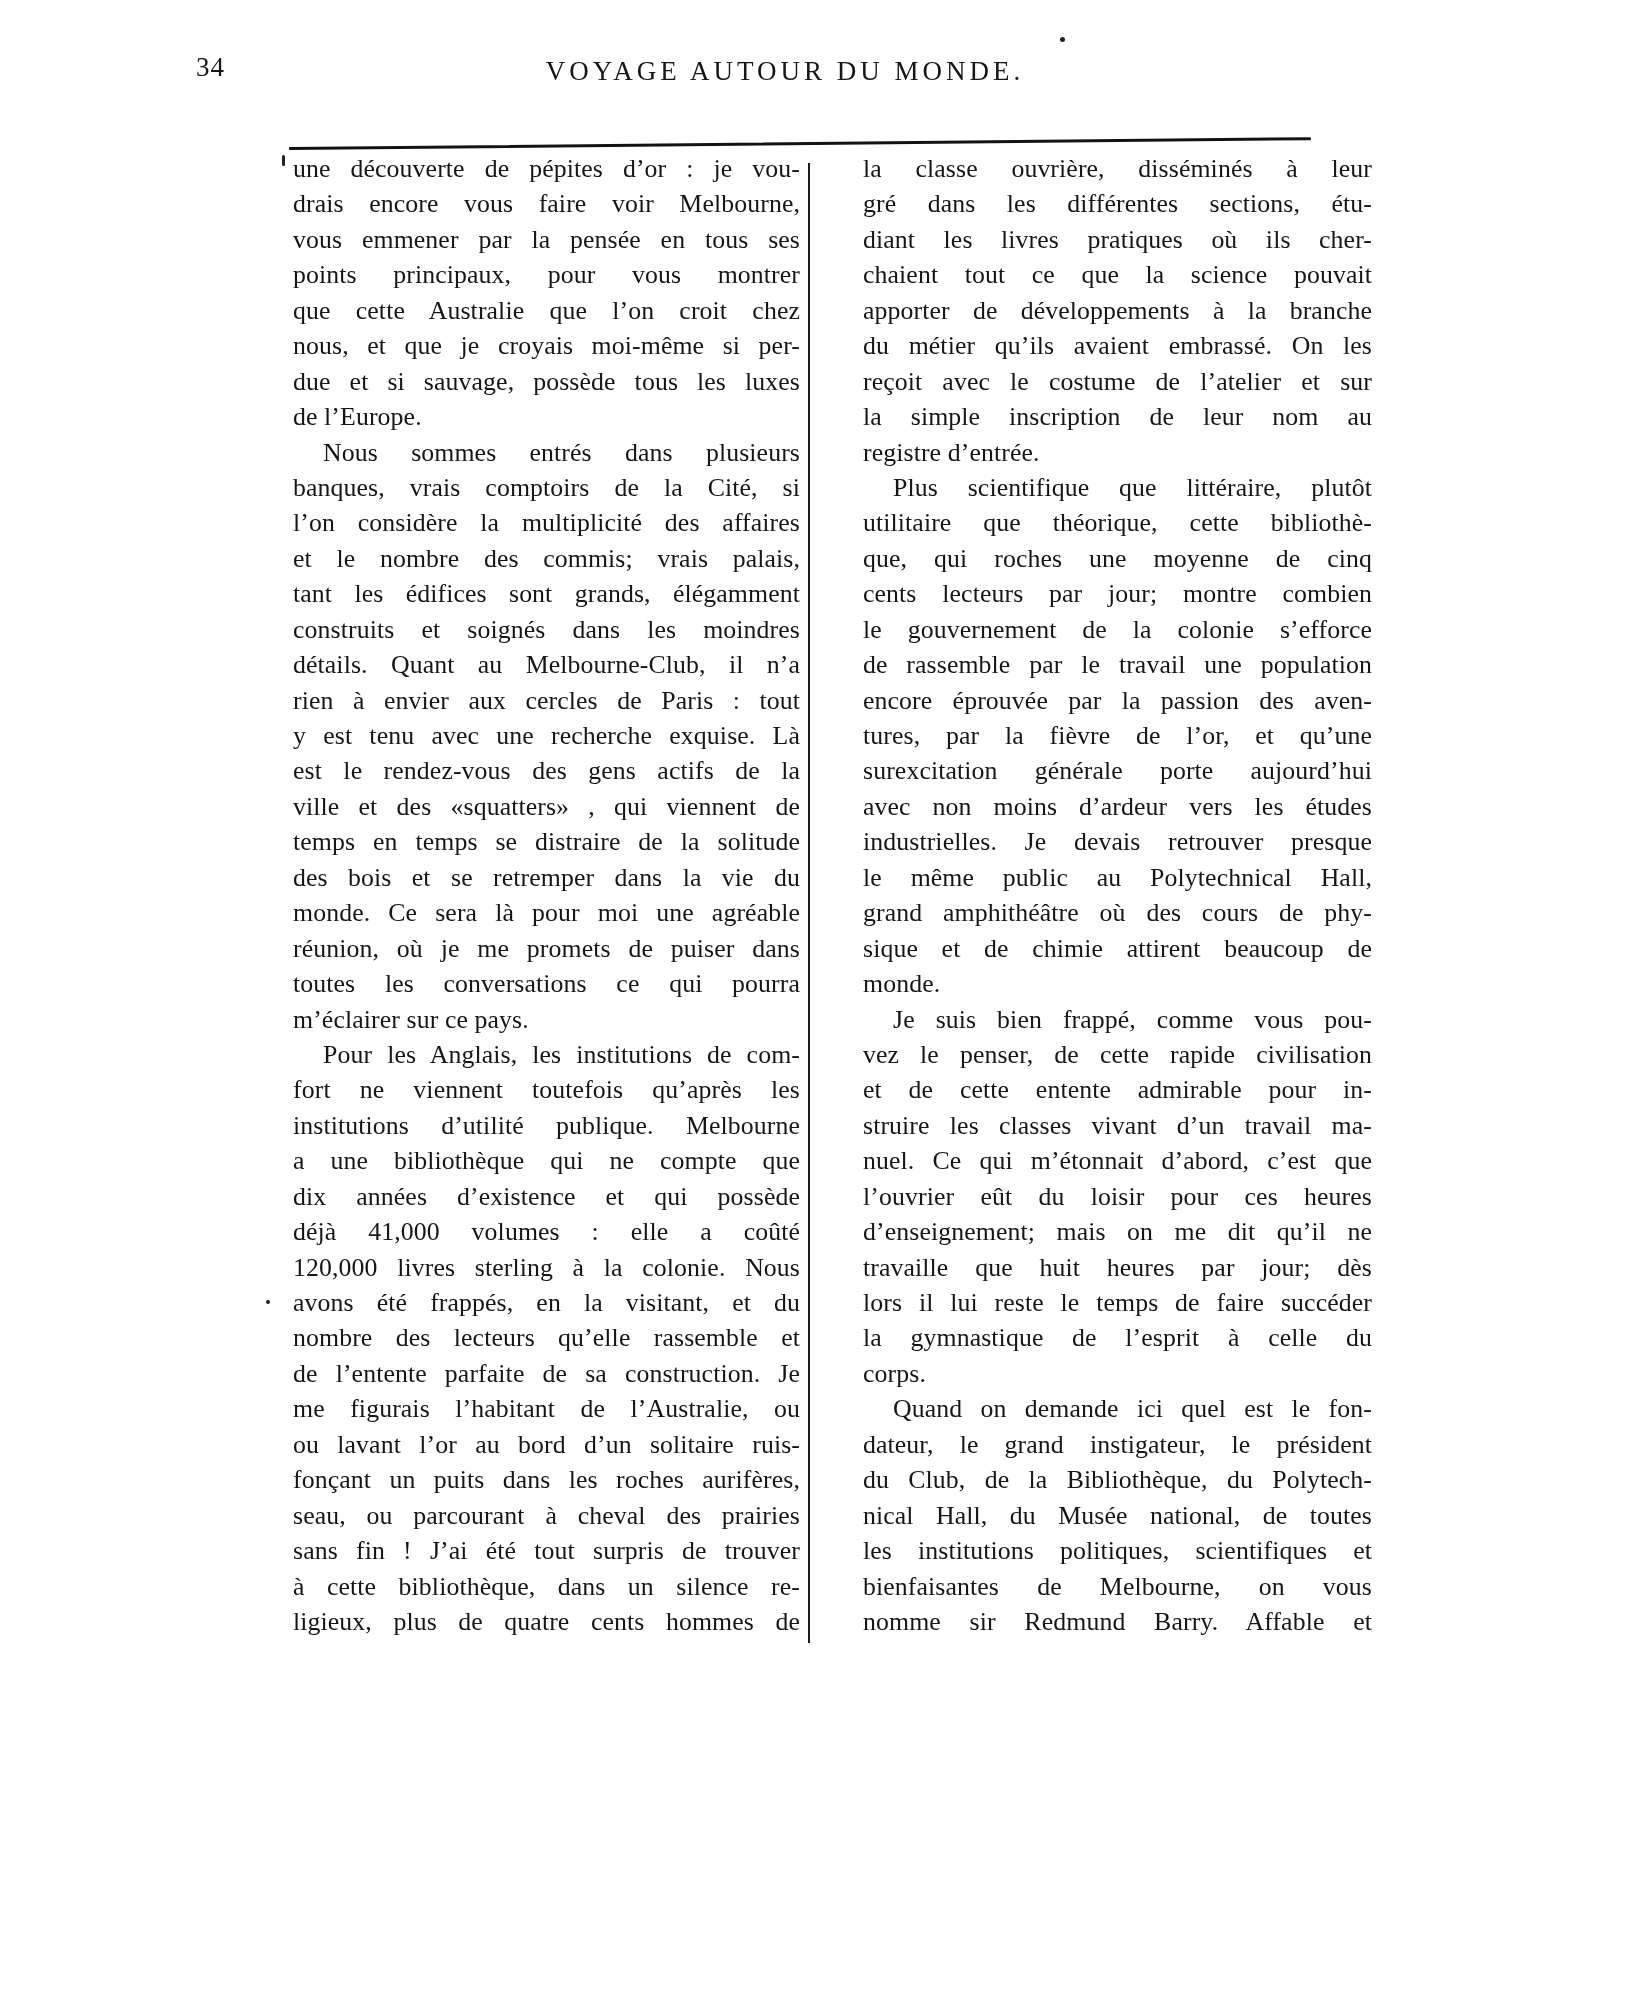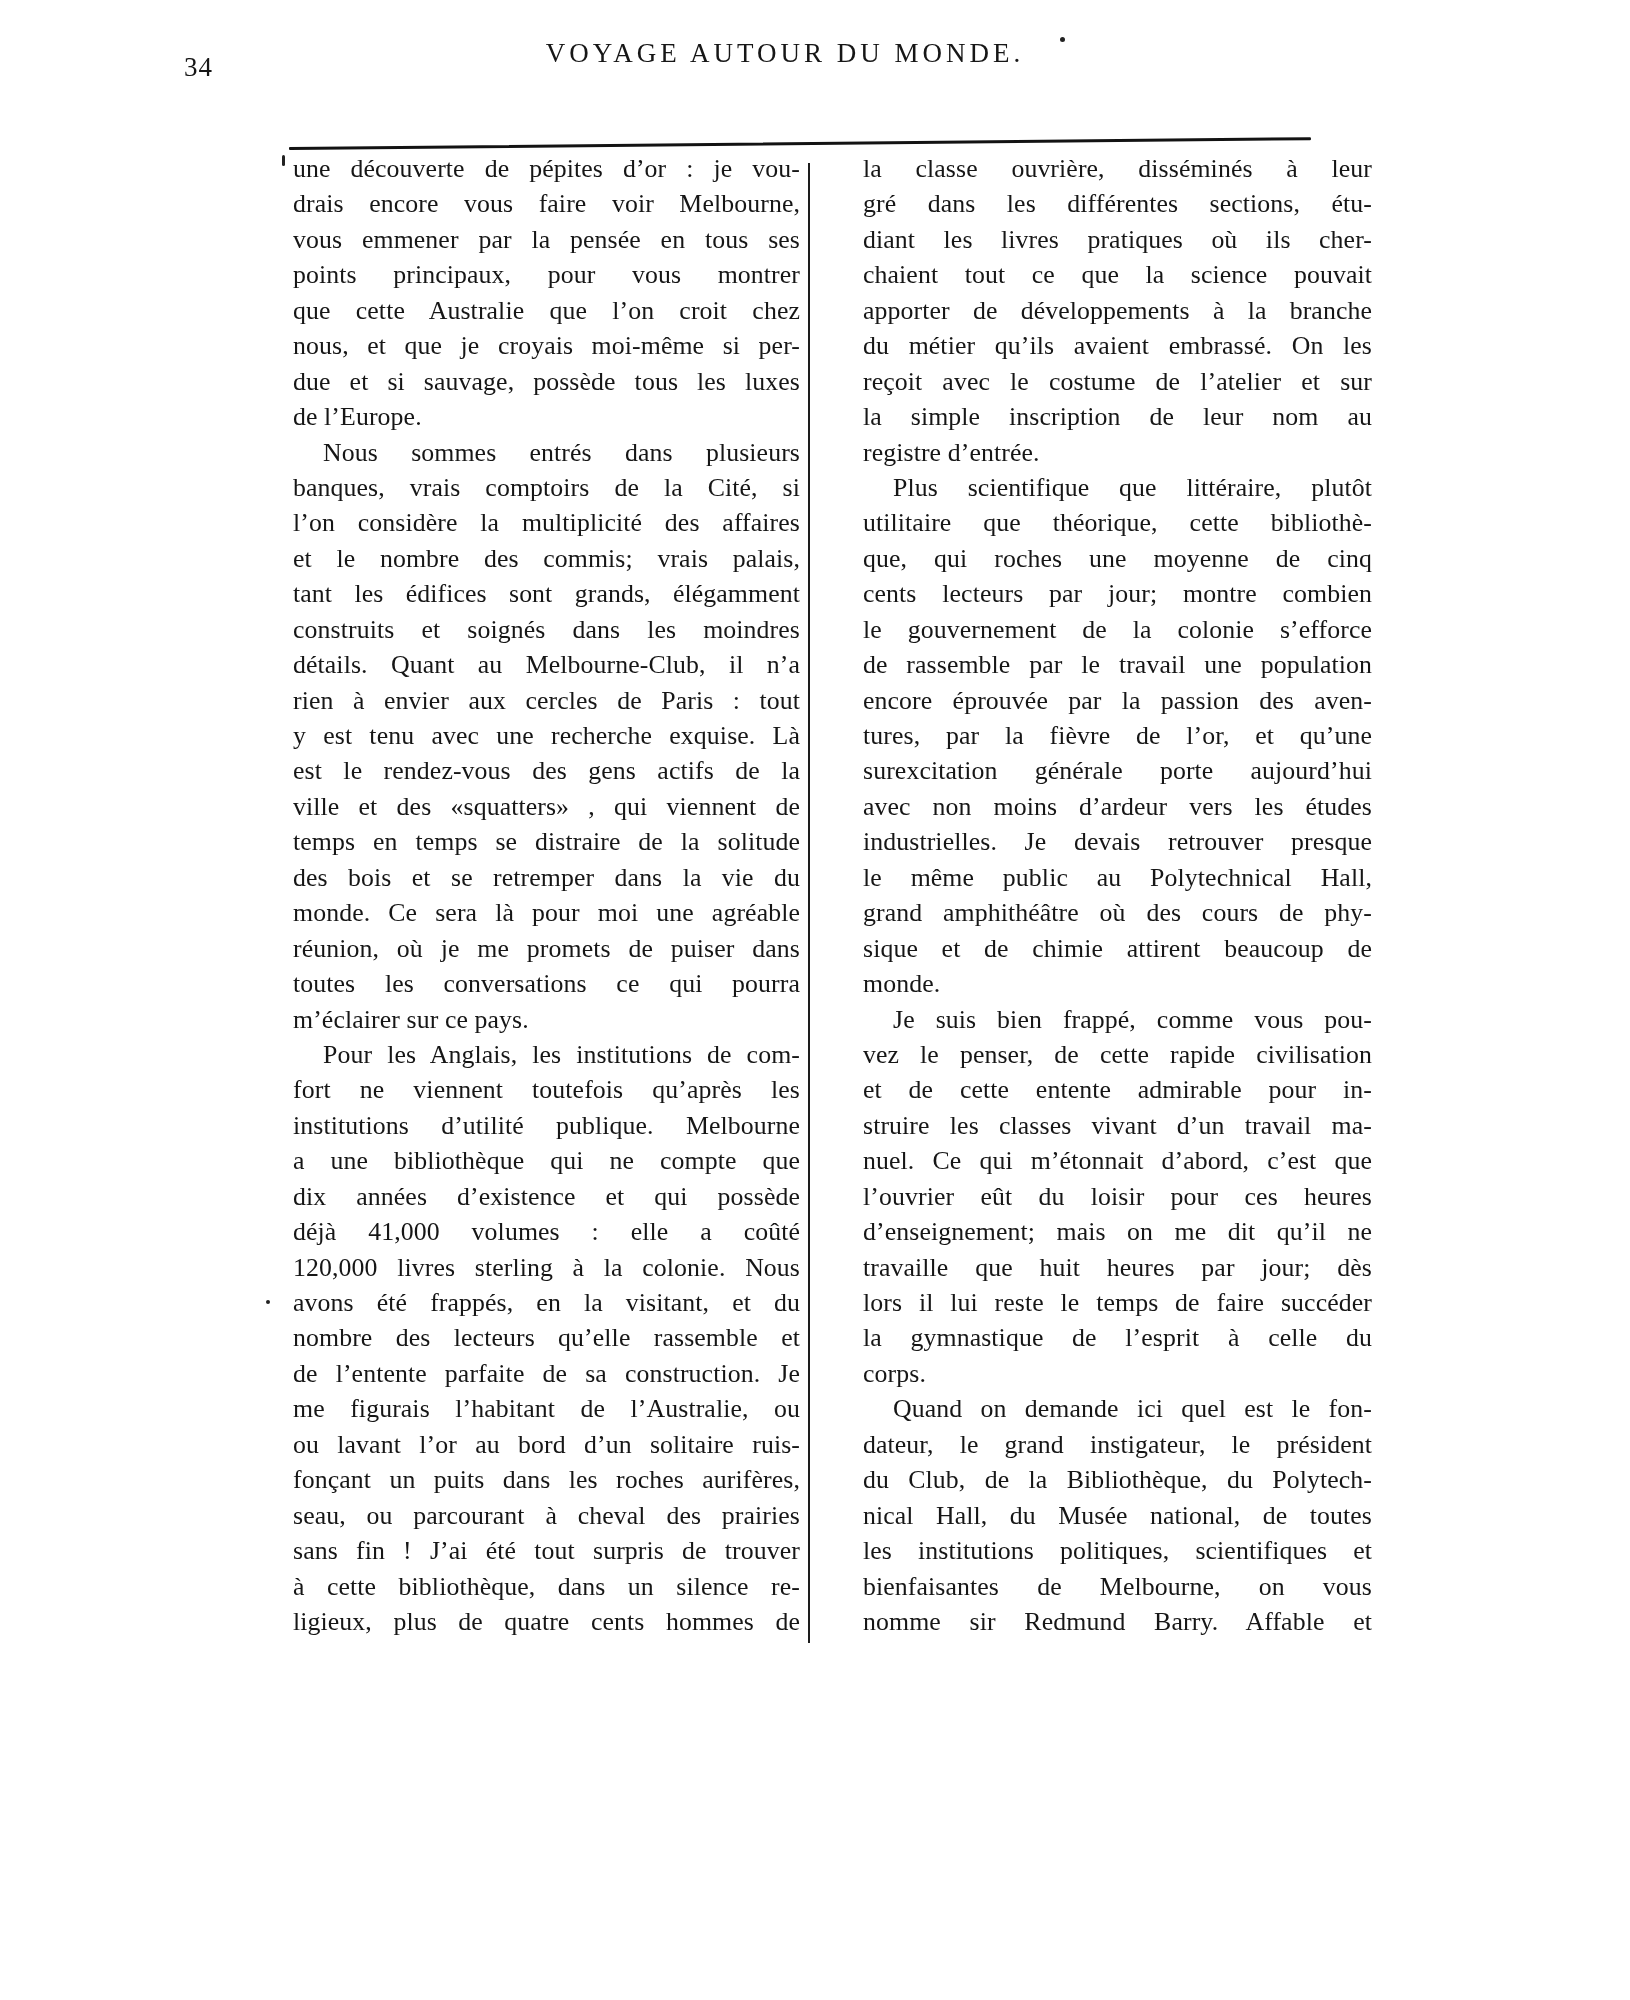--- a/index.html
+++ b/index.html
@@ -5,25 +5,25 @@
   html, body { margin: 0; padding: 0; }
   body {
     width: 1630px; height: 2000px;
     background: #ffffff;
     position: relative;
     font-family: "Liberation Serif", "DejaVu Serif", serif;
     color: #161616;
     overflow: hidden;
   }
   .page-number {
-    position: absolute; left: 184px; top: 52px;
+    position: absolute; left: 196px; top: 52px;
     font-size: 27px; letter-spacing: 1px;
   }
   .running-title {
-    position: absolute; left: 0; top: 38px; width: 1570px;
+    position: absolute; left: 0; top: 56px; width: 1570px;
     text-align: center;
     font-size: 27px; letter-spacing: 4px;
     font-weight: normal;
   }
   .header-rule {
     position: absolute; left: 289px; top: 147px;
     width: 1022px; height: 3px;
     background: #131313;
     transform: rotate(-0.55deg);
     transform-origin: left center;

